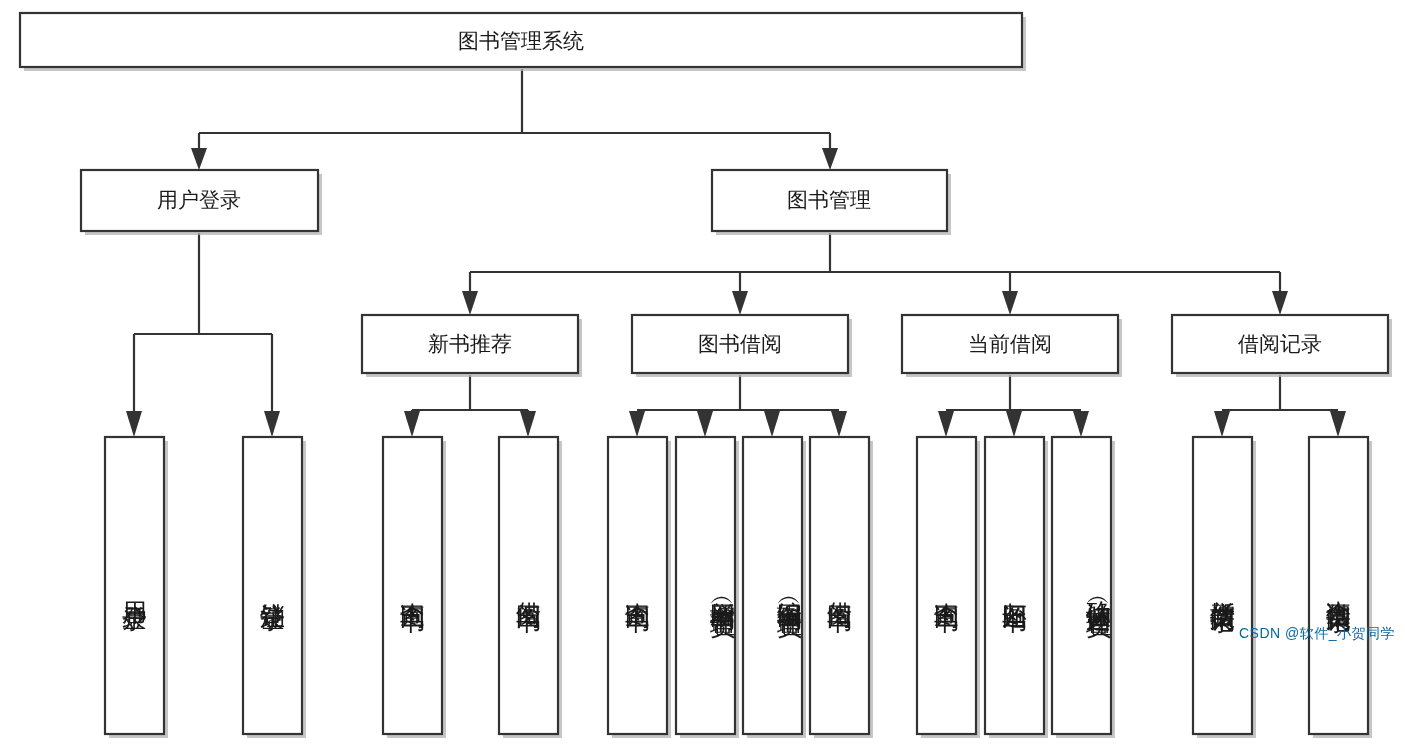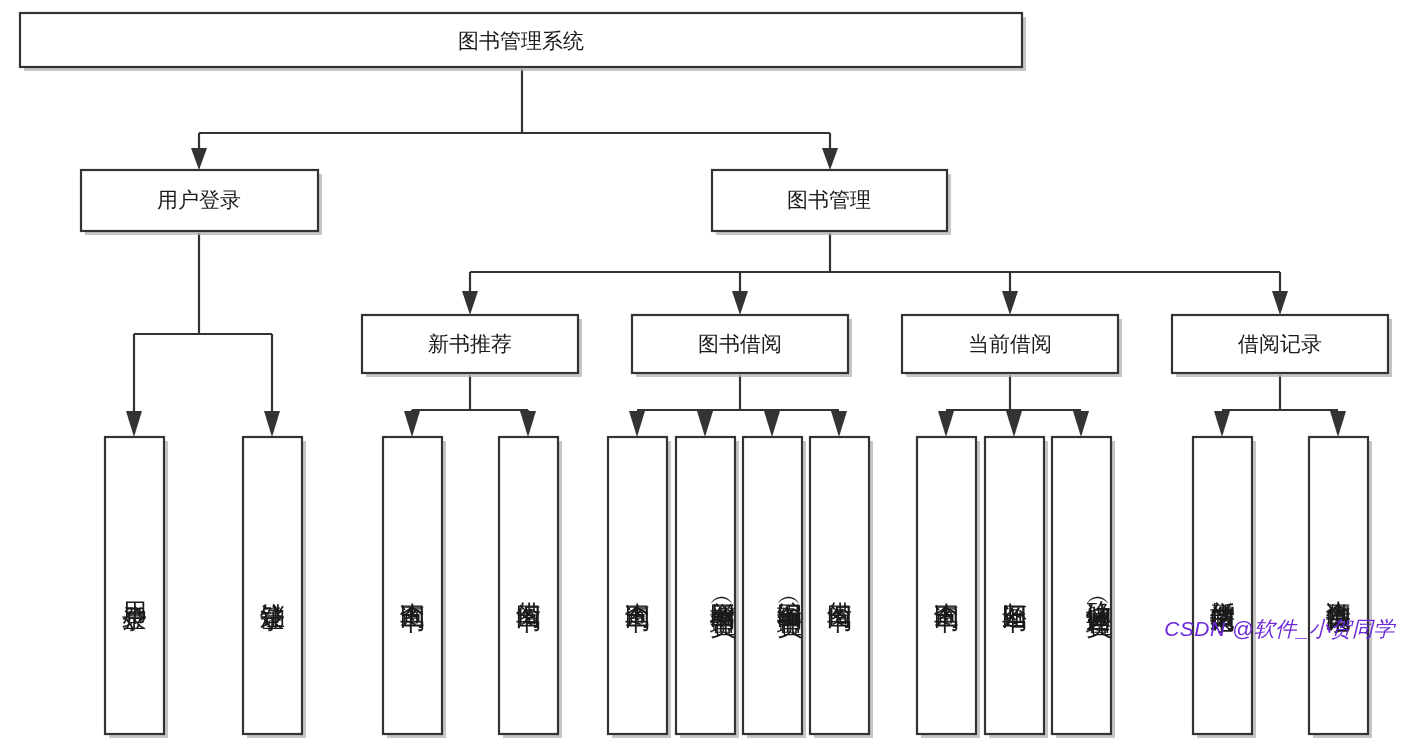--- a/index.html
+++ b/index.html
@@ -52,26 +52,25 @@
     dominant-baseline: middle;
   }
   .label-h {
     font-size: 21px;
   }
   .watermark {
     position: absolute;
     right: 10px;
     bottom: 6px;
     font-family: "Liberation Sans", sans-serif;
-    font-size: 21px;
-    color: #6d28d9;
+    font-size: 14px;
+    color: #0369a1;
     letter-spacing: 0.5px;
     white-space: nowrap;
     user-select: none;
-    font-style: italic;
   }
   
   .vlabel {
     position: absolute;
     writing-mode: vertical-rl;
     text-orientation: upright;
     font-family: "Liberation Sans", sans-serif;
     font-size: 25px;
     line-height: 1;
     color: #1a1a1a;

